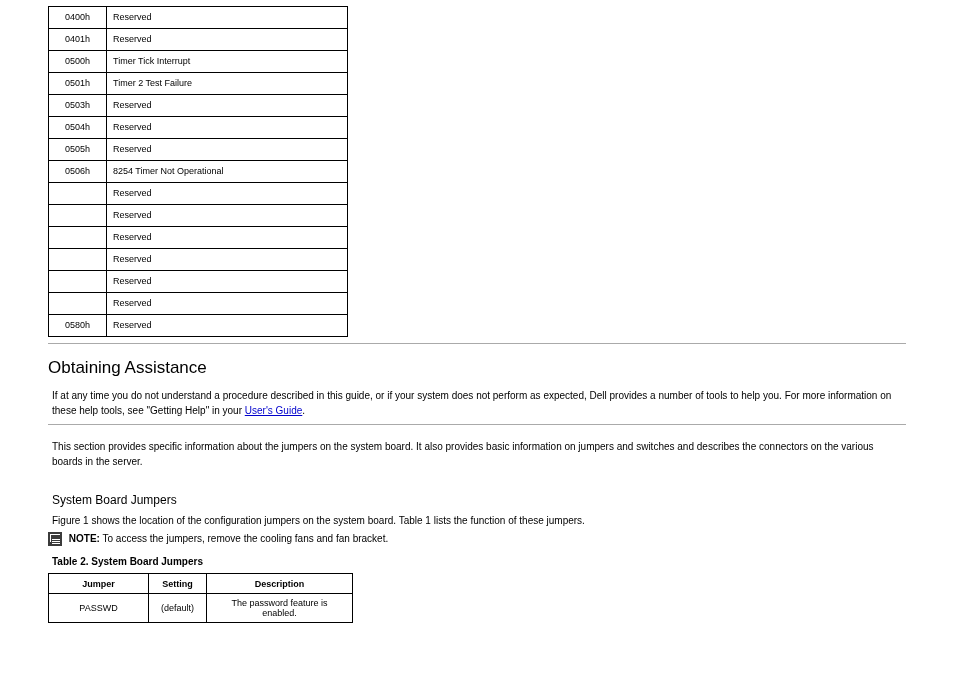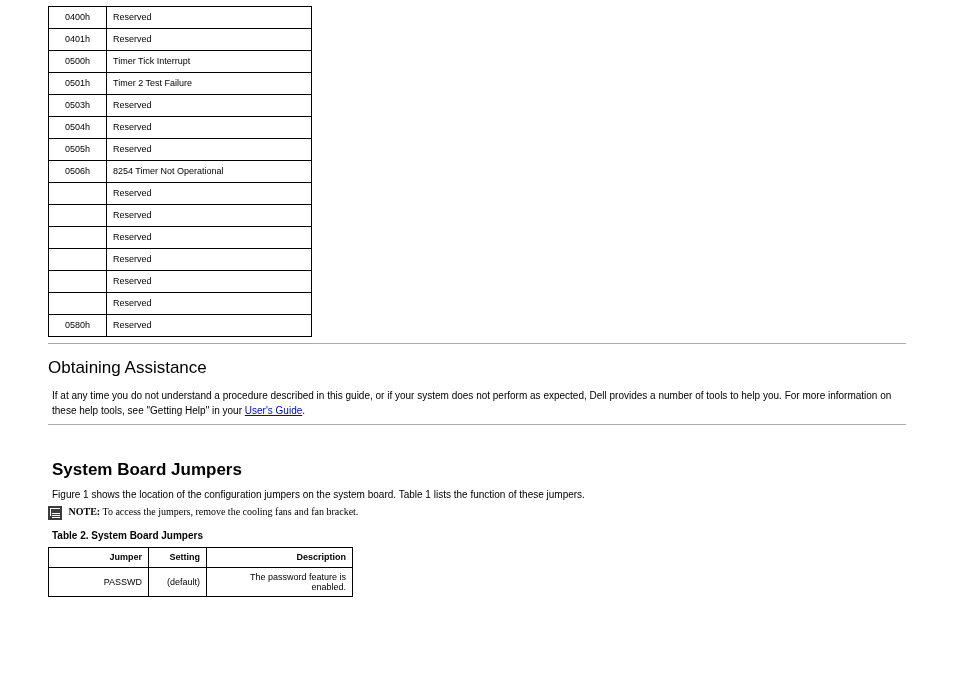--- a/index.html
+++ b/index.html
@@ -11,21 +11,21 @@
     width: 954px;
     height: 675px;
     overflow: hidden;
     position: relative;
   }
   .page { padding: 0 48px 0 48px; }
 
   
   .table1 {
     border-collapse: collapse;
-    width: 264px;
+    width: 300px;
     margin-top: 6px;
     border-top: 1.5px solid #000;
     padding-left: 36px;
   }
   .table1 td {
     border: 1px solid #000;
     height: 22px;
     padding: 3px 6px;
     vertical-align: middle;
     font-size: 9px;
@@ -43,21 +43,21 @@
   }
 
   h2 {
     font-size: 17px;
     font-weight: normal;
     margin-bottom: 10px;
   }
   p { font-size: 10px; line-height: 1.5; margin: 4px 4px; }
   a { color: #0000cc; text-decoration: underline; }
 
-  .note-row { margin-top: 1px; margin-bottom: 8px; font-family: Liberation Serif, serif; }
+  .note-row { margin-top: 1px; margin-bottom: 8px; }
   .note-icon {
     display: inline-block;
     width: 14px; height: 14px;
     background:#3b3b3b;
     position: relative;
     vertical-align: middle;
     margin-right: 4px;
   }
   .note-icon::before{
     content:"";
@@ -75,21 +75,21 @@
   .table2 {
     border-collapse: collapse;
     width: 305px;
     margin-top: 4px;
     border: 1.5px solid #000;
   }
   .table2 th, .table2 td {
     border: 1px solid #000;
     padding: 4px 6px;
     font-size: 9px;
-    text-align: right;
+    text-align: center;
     height: 20px;
   }
   .table2 th { font-weight: bold; background:#fff; }
   .table2 .c1 { width: 100px; }
   .table2 .c2 { width: 58px; }
   .table2 .c3 { }
 
   .section-space { height: 14px; }
 </style>
 </head>
@@ -165,24 +165,25 @@
   <hr class="sep">
 
   <h2>Obtaining Assistance</h2>
   <p>
     <span>If at any time you do not understand a procedure described in this guide, or if your system does not perform as expected, Dell provides a number of tools to help you. For more information on these help tools, see "Getting Help" in your </span>
     <a href="#">User's Guide</a><span>.</span>
   </p>
 
   <hr class="sep">
 
+  <p>This section provides specific information about the jumpers on the system board. It also provides basic information on jumpers and switches and describes the connectors on the various boards in the server.</p>
 
   <div class="section-space"></div>
 
-  <p style="font-weight:bold; font-size:17px;">System Board Jumpers</p>
+  <p style="font-weight:normal; font-size:12px;">System Board Jumpers</p>
   <p>Figure 1 shows the location of the configuration jumpers on the system board. Table 1 lists the function of these jumpers.</p>
 
   <div class="note-row">
     <span class="note-icon"></span>
     <span class="note-label">NOTE:</span>
     <span> To access the jumpers, remove the cooling fans and fan bracket.</span>
   </div>
 
   <p style="font-weight:bold;">Table 2.  System Board Jumpers</p>
 

